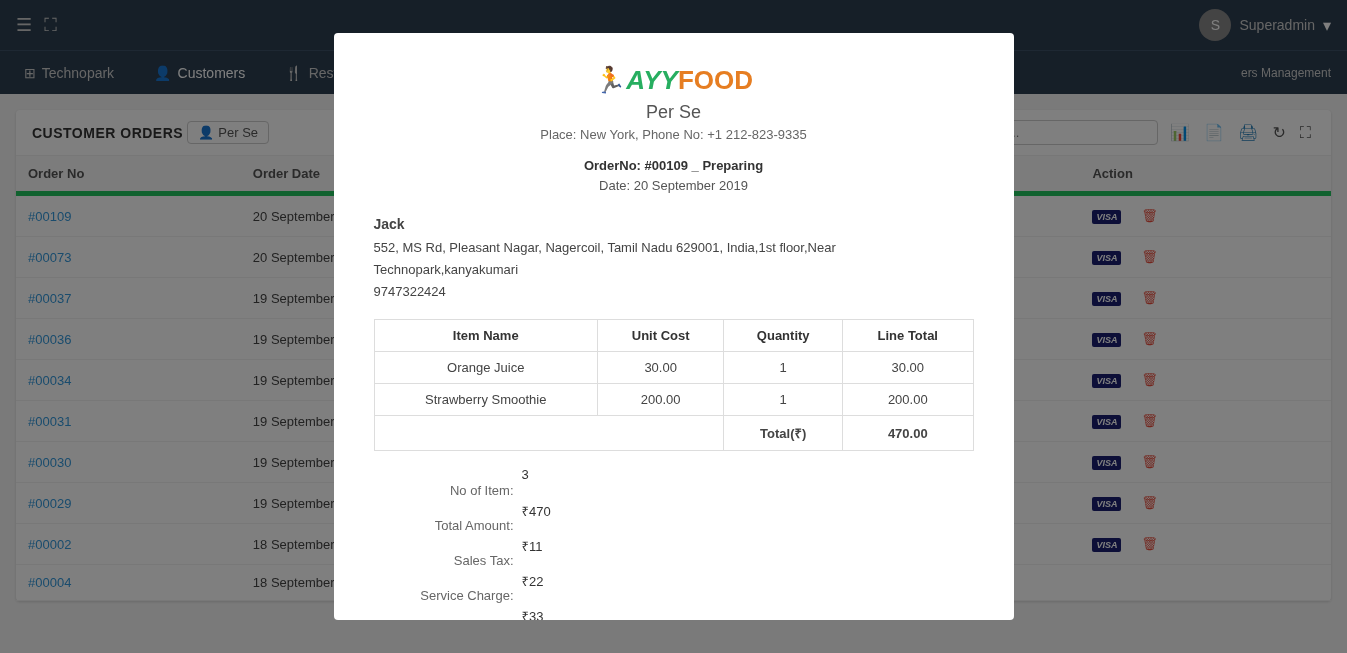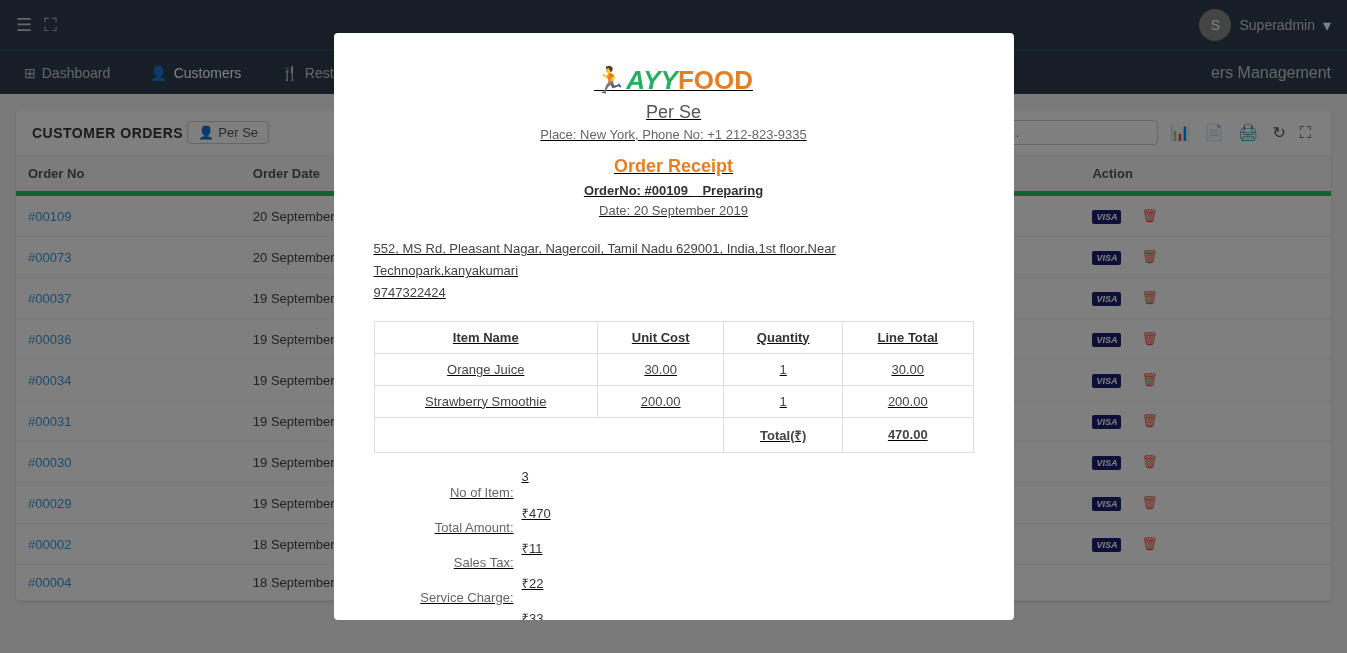--- a/index.html
+++ b/index.html
@@ -175,21 +175,20 @@
       justify-content: center;
     }
     .modal {
       background: #fff;
       width: 680px;
       max-height: 90vh;
       overflow-y: auto;
       border-radius: 4px;
       padding: 32px 40px;
       position: relative;
-      text-decoration: underline;
     }
     .modal-logo {
       text-align: center;
       margin-bottom: 6px;
     }
     .modal-restaurant-name {
       text-align: center;
       font-size: 18px;
       color: #555;
       margin-bottom: 4px;
@@ -287,32 +286,32 @@
   <div class="top-nav-right">
     <div class="avatar-circle">S</div>
     <span class="superadmin-label">Superadmin</span>
     <span>▾</span>
   </div>
 </div>
 
 <div class="nav-bar">
   <div class="nav-item">
     <span>⊞</span>
-    <span>Dashboard</span>
+    <span>Technopark</span>
   </div>
   <div class="nav-item active">
     <span>👤</span>
     <span>Customers</span>
   </div>
   <div class="nav-item">
     <span>🍴</span>
     <span>Restaura...</span>
   </div>
   <div class="nav-right-section">
-    <span style="color:#ccc;font-size:16px;">ers Management</span>
+    <span style="color:#ccc;font-size:12px;">ers Management</span>
   </div>
 </div>
 
 <div class="main-content">
   <div class="orders-panel">
     <div class="orders-header">
       <div style="display:flex;align-items:center;gap:4px;">
         <span class="orders-title">CUSTOMER ORDERS</span>
         <div class="restaurant-badge">
           <span>👤</span>
@@ -440,28 +439,28 @@
   <div class="modal">
 
     <div class="modal-logo">
       <span style="font-size:26px;color:#27ae60;">🏃</span><span style="font-size:26px;font-weight:900;font-style:italic;color:#27ae60;">AYY</span><span style="font-size:26px;font-weight:900;color:#e67e22;">FOOD</span>
     </div>
 
     <div class="modal-restaurant-name">Per Se</div>
 
     <div class="modal-place">Place: New York, Phone No: +1 212-823-9335</div>
 
-    <div class="modal-receipt-title">Order Receipt</div>
 
     <div class="modal-order-info">
       <strong>OrderNo: #00109 _ Preparing</strong><br>
       <span>Date: 20 September 2019</span>
     </div>
 
     <div class="modal-customer-info">
+      <div class="customer-name">Jack</div>
       <div>552, MS Rd, Pleasant Nagar, Nagercoil, Tamil Nadu 629001, India,1st floor,Near Technopark,kanyakumari</div>
       <div>9747322424</div>
     </div>
 
     <table class="receipt-table">
       <thead>
         <tr>
           <th>Item Name</th>
           <th>Unit Cost</th>
           <th>Quantity</th>

